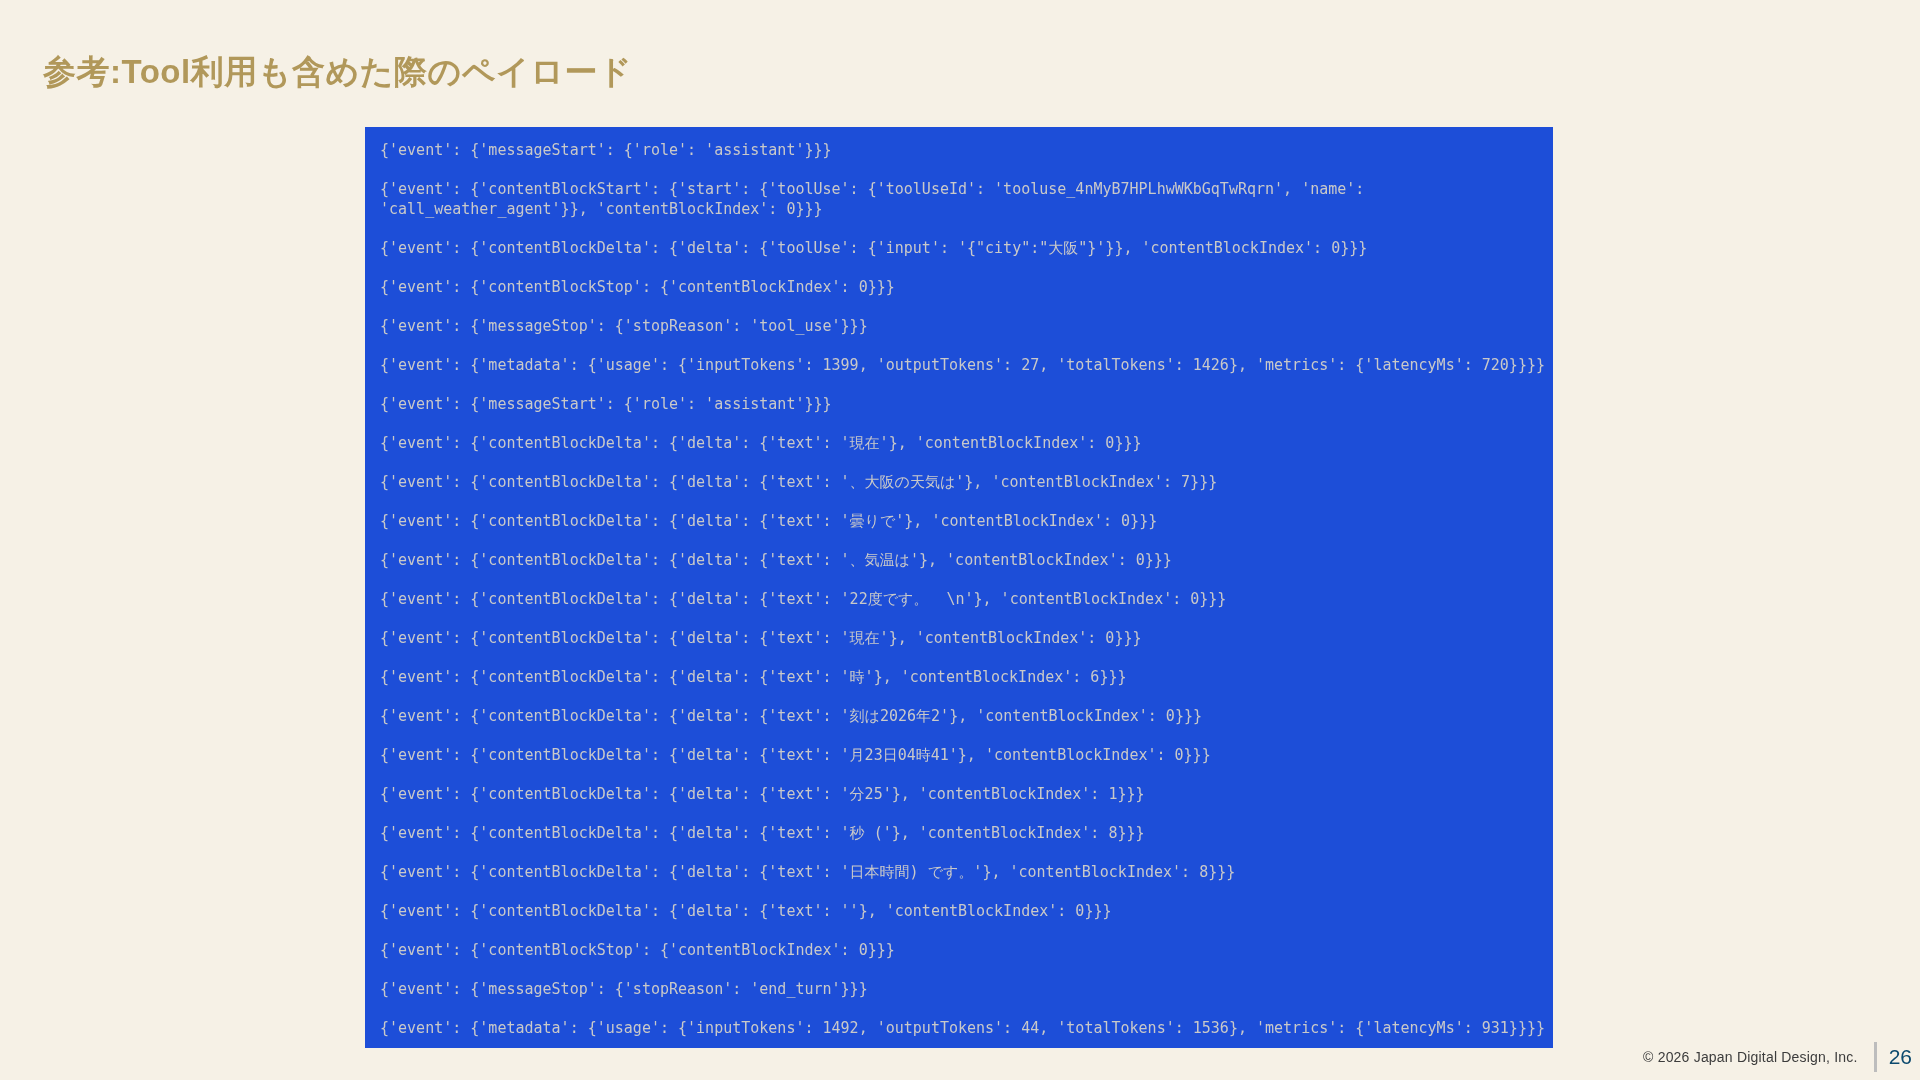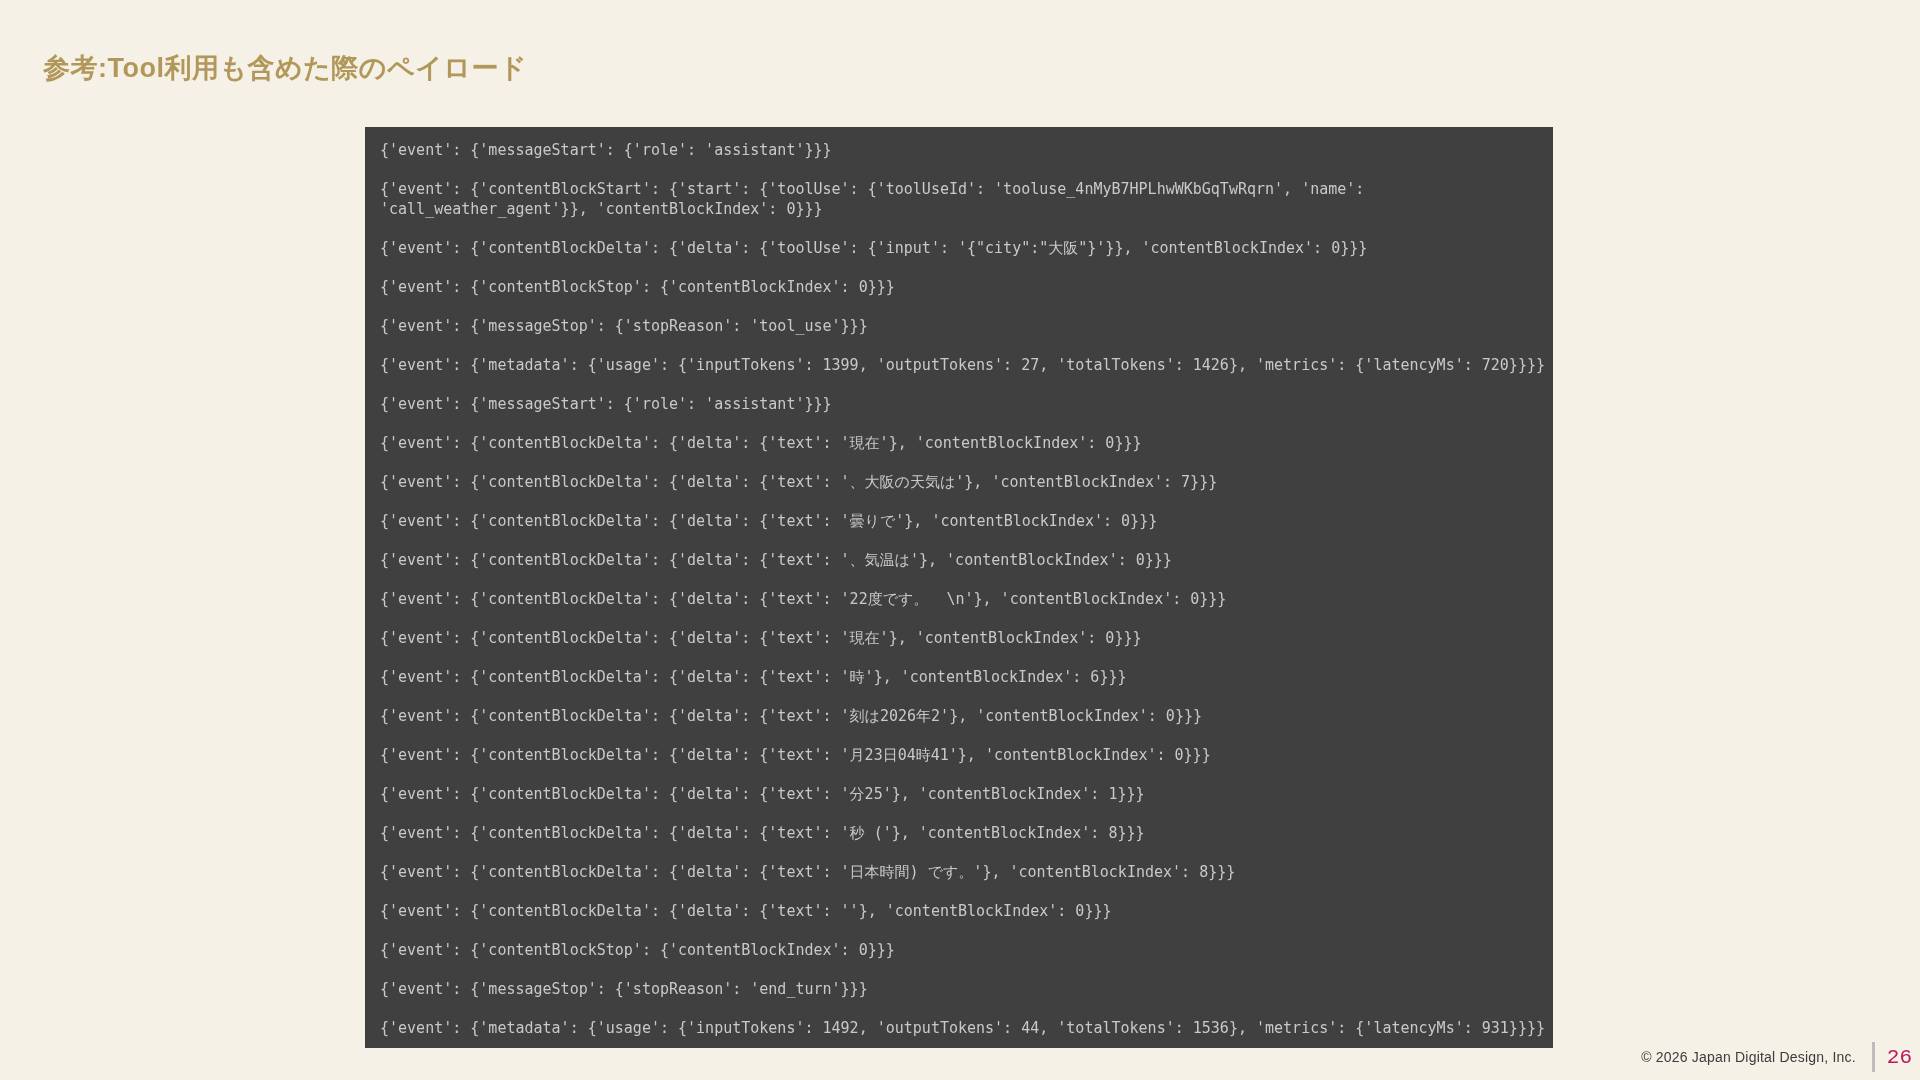--- a/index.html
+++ b/index.html
@@ -12,33 +12,33 @@
     position: relative;
     overflow: hidden;
     background: #F6F1E6;
     font-family: "Liberation Sans", sans-serif;
   }
   .slide-title {
     position: absolute;
     left: 43px;
     top: 50px;
     margin: 0;
-    font-size: 27px;
+    font-size: 33px;
     font-weight: bold;
     letter-spacing: 0.5px;
     color: #B1985A;
   }
   .code-block {
     position: absolute;
     left: 365px;
     top: 127px;
     width: 1188px;
     height: 921px;
     box-sizing: border-box;
-    background: #404040;
+    background: #1d4ed8;
     color: #C9C9C9;
     font-family: "DejaVu Sans Mono", monospace;
     font-size: 15px;
     padding: 13px 0 0 15px;
     overflow: hidden;
   }
   .code-event {
     line-height: 20px;
     margin: 0 0 19px 0;
     white-space: pre-wrap;
@@ -58,22 +58,21 @@
     letter-spacing: 0.2px;
   }
   .footer-divider {
     width: 3px;
     height: 30px;
     background: #BDBDBD;
     margin: 0 12px 0 16px;
   }
   .page-number {
     font-size: 21px;
-    color: #be185d;
-    font-family: Liberation Mono, monospace;
+    color: #0c4a6e;
   }
 </style>
 </head>
 <body>
 
 <main class="slide">
 
   <h1 class="slide-title">参考:Tool利用も含めた際のペイロード</h1>
 
   <section class="code-block">

